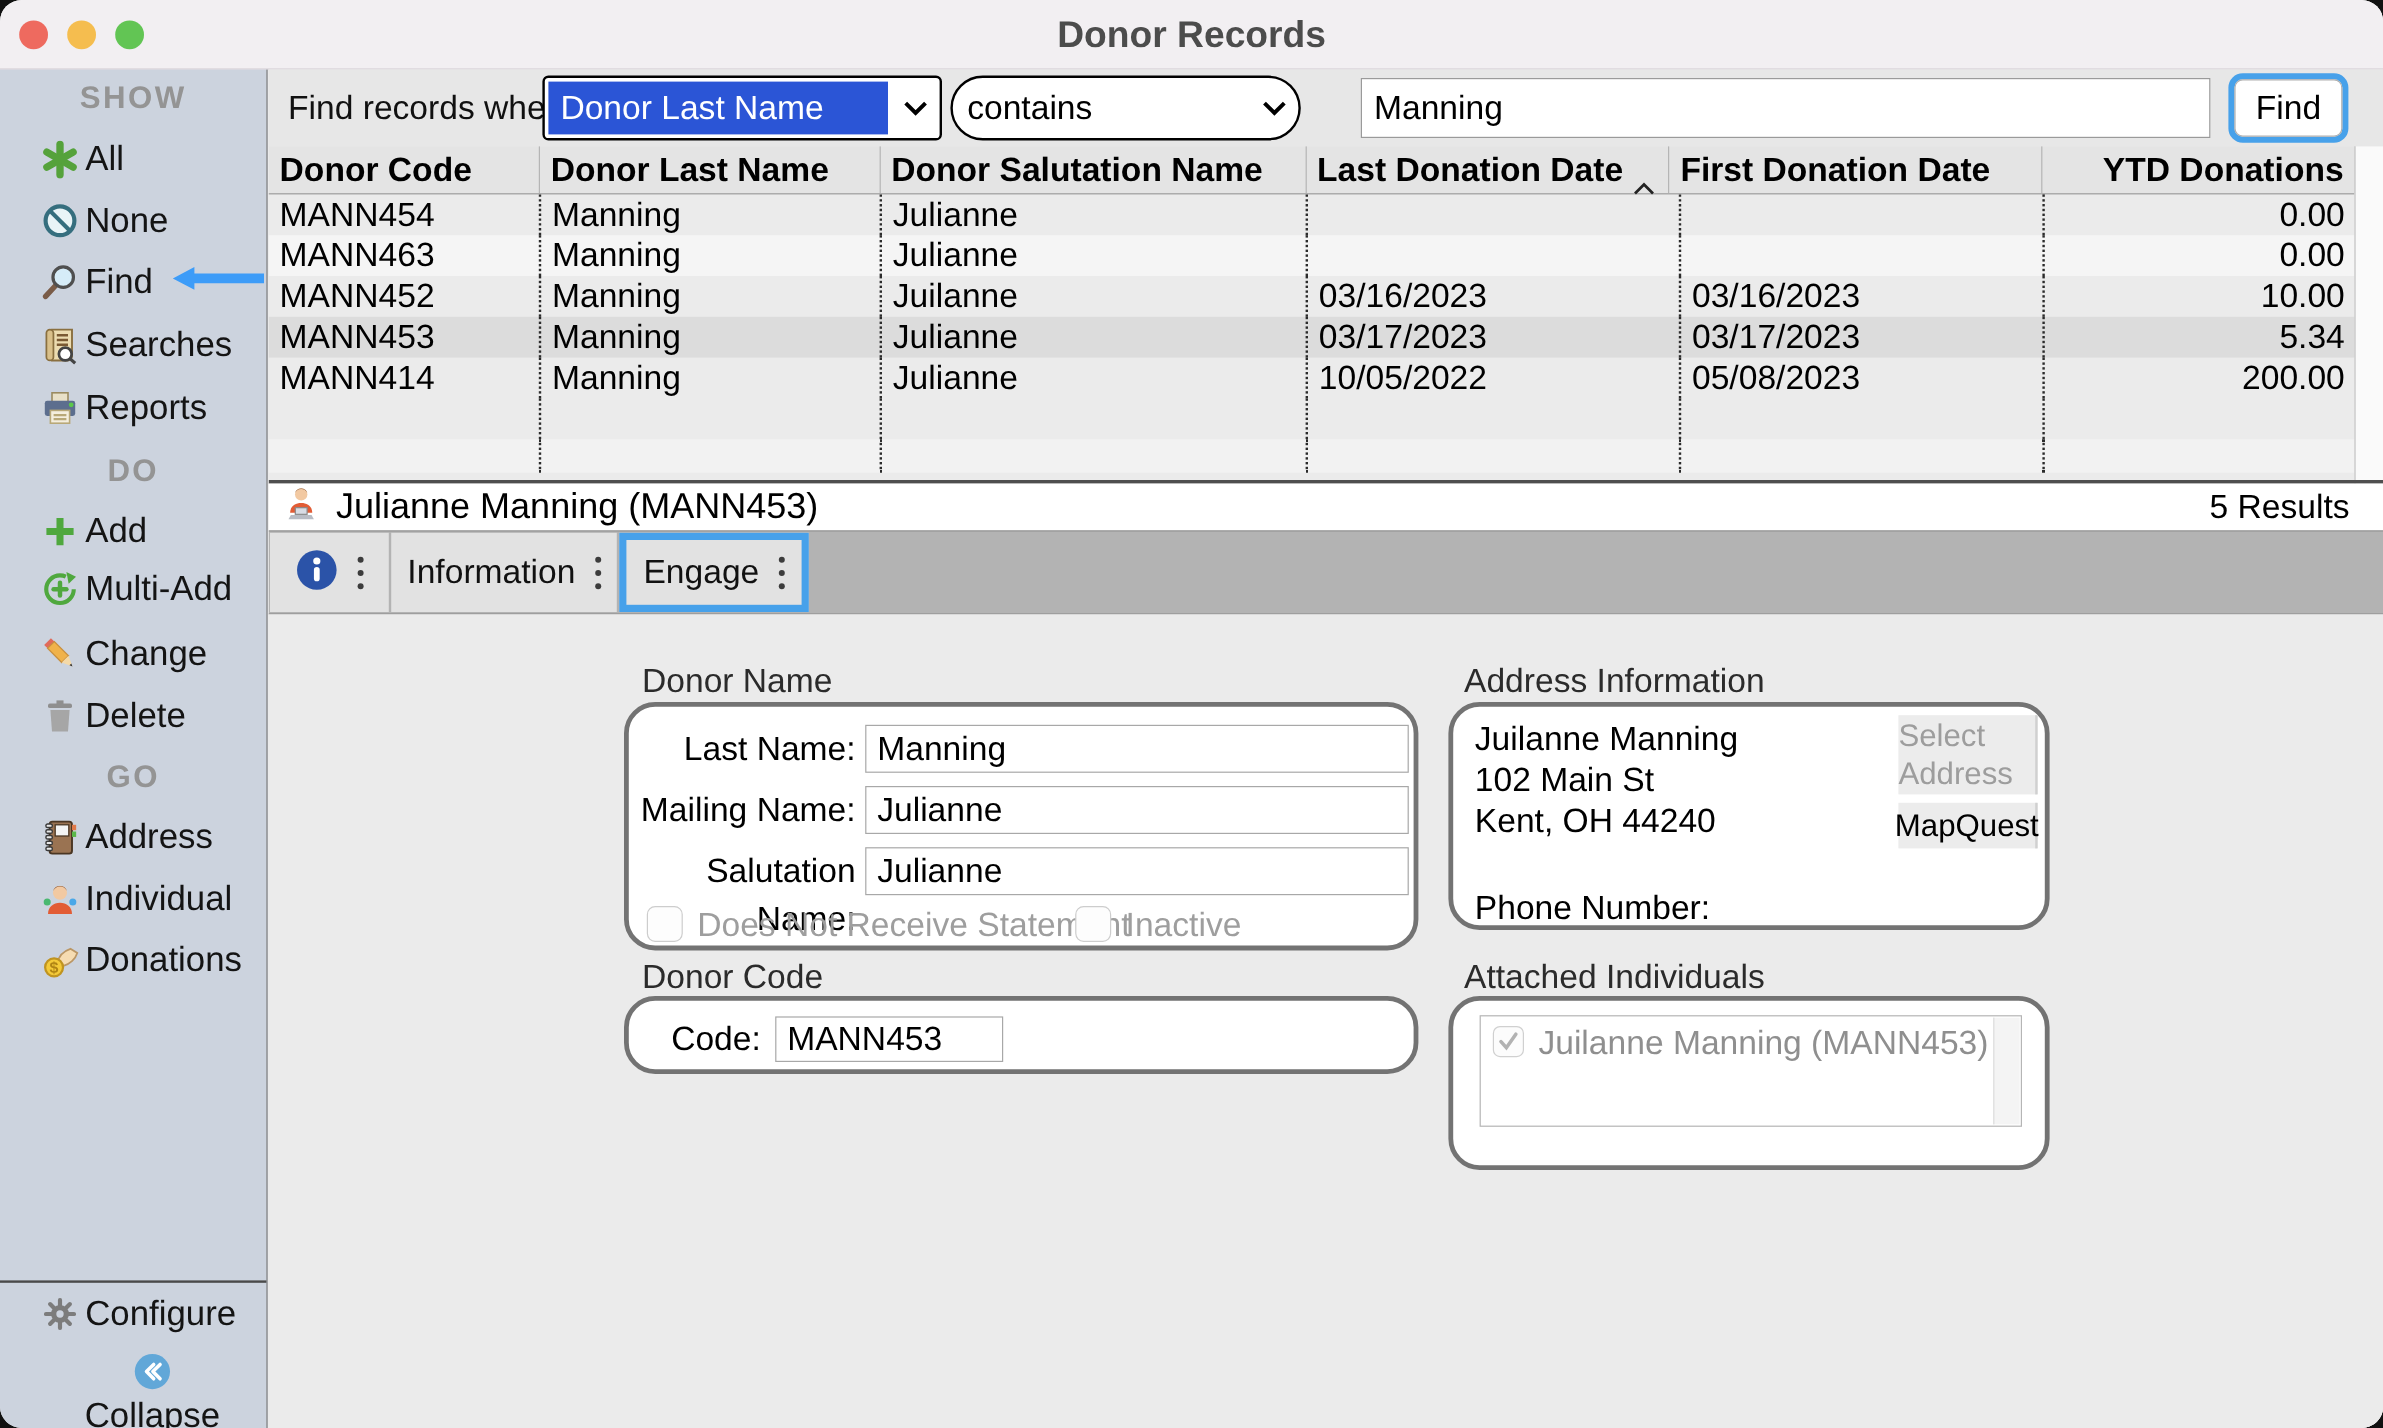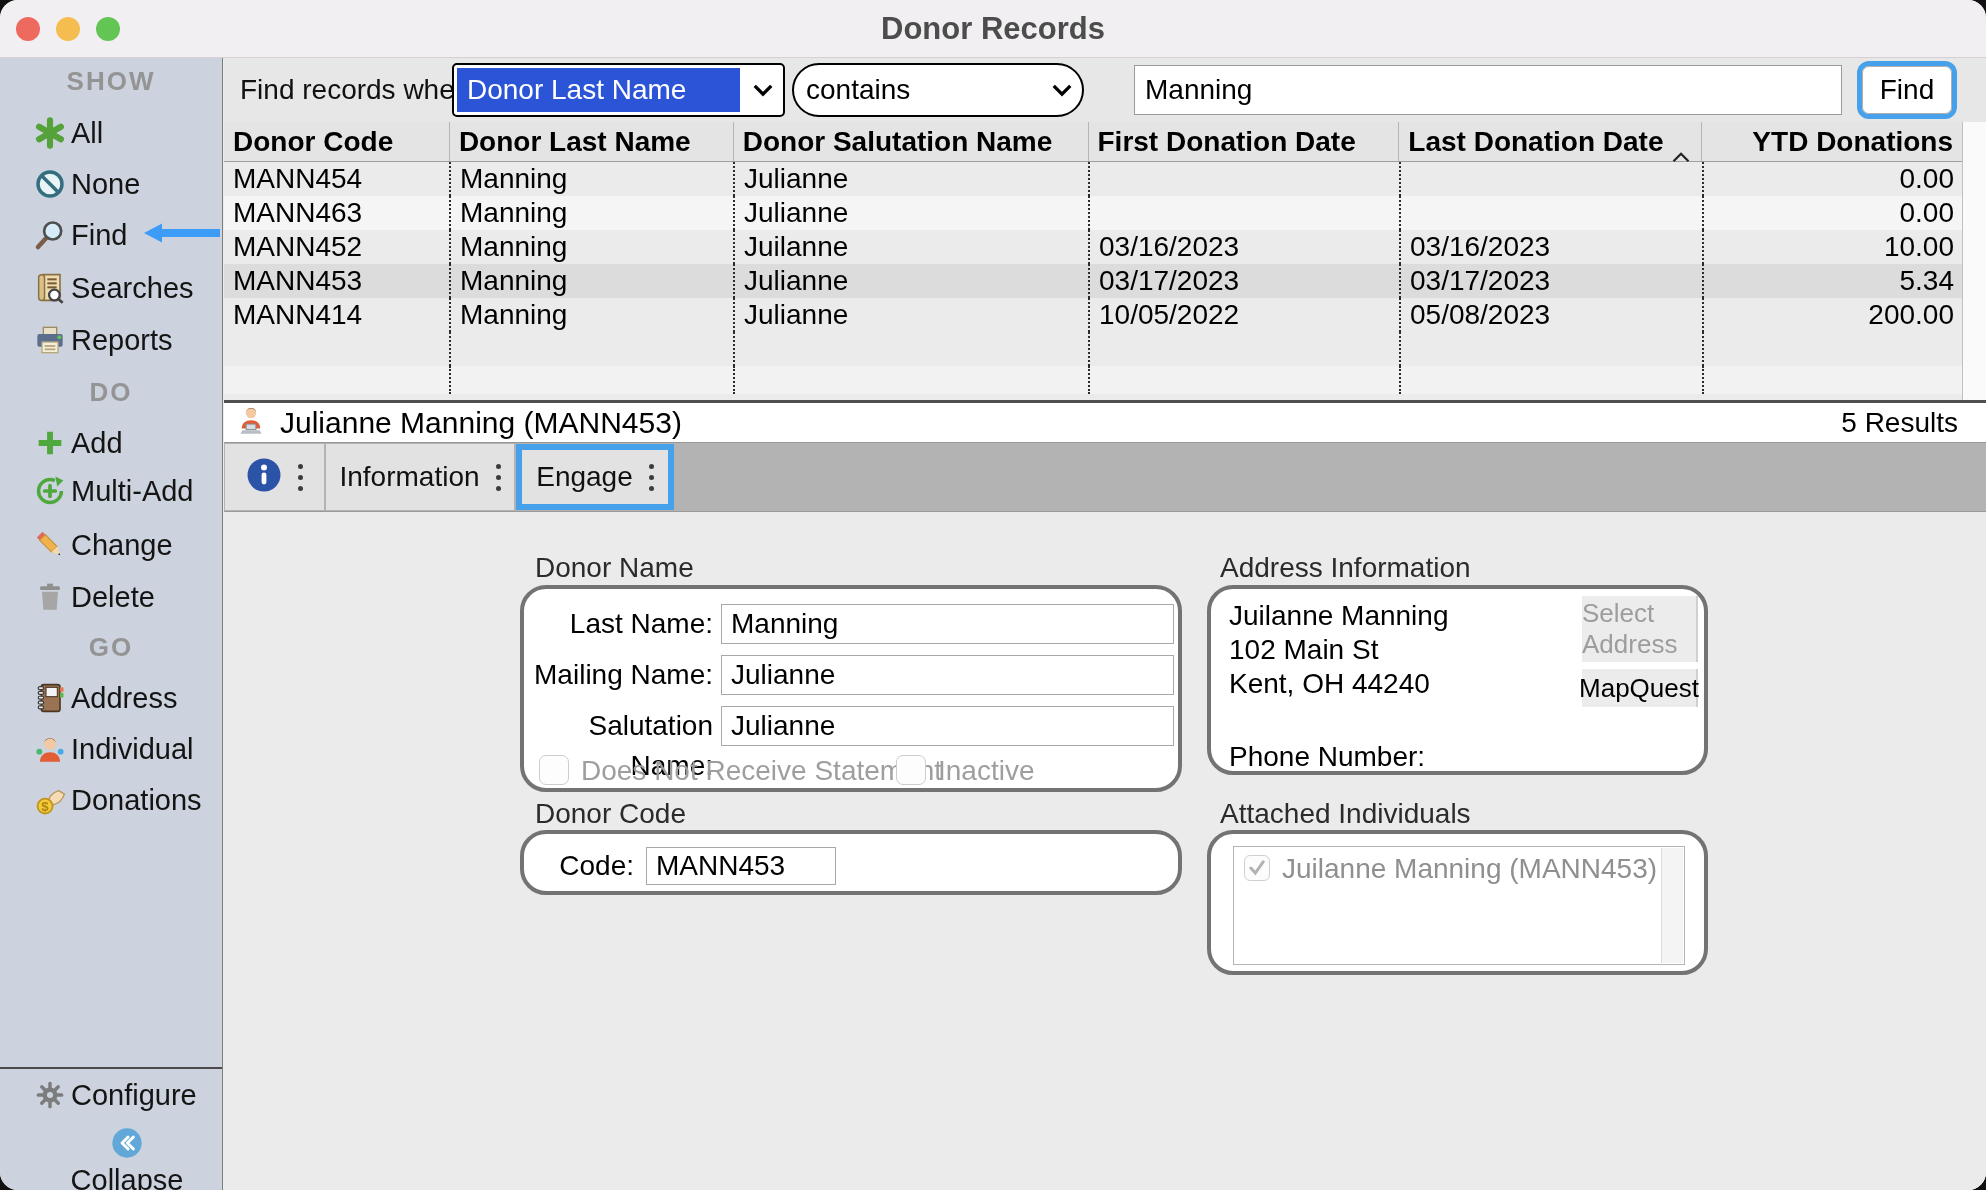--- a/index.html
+++ b/index.html
@@ -119,21 +119,21 @@
                 font-family:"Liberation Sans", sans-serif; background:#fff; }
   .addr-block { position:absolute; left:18px; top:10px; font-size:28px; line-height:34px; color:#000; }
   .btn-select-address { position:absolute; left:371px; top:7px; width:116px; height:66px;
                         background:#ececec; border-right:2px solid #d0d0d0; color:#9d9d9d;
                         font-size:26px; line-height:31px; display:flex;
                         align-items:center; justify-content:center; }
   .btn-mapquest { position:absolute; left:371px; top:80px; width:116px; height:38px;
                   background:#ececec; border-right:2px solid #d0d0d0; color:#000;
                   font-size:26px; display:flex; align-items:center; justify-content:center; }
   .phone-label { position:absolute; left:18px; top:152px; font-size:28px; color:#000; }
-  .listbox { position:absolute; left:22px; top:12px; width:452px; height:119px;
+  .listbox { position:absolute; left:22px; top:12px; width:452px; height:93px;
              border:1px solid #b5b5b5; background:#fff; }
   .lb-check { position:absolute; left:10px; top:8px; width:26px; height:26px;
               border:1.5px solid #d0d0d0; border-radius:6px; background:#fcfcfc;
               display:flex; align-items:center; justify-content:center; }
   .lb-item-label { position:absolute; left:48px; top:6px; font-size:28px; color:#8f8f8f; }
   .lb-scroll { position:absolute; right:1px; top:1px; bottom:1px; width:22px;
                background:#f4f4f4; border-left:1px solid #ddd; }
 </style>
 </head>
 <body>
@@ -375,29 +375,29 @@
 
       <div class="fb-findring">
         <button class="fb-findbtn">Find</button>
       </div>
     </div>
 
     <div class="thead">
       <div class="th c0">Donor Code</div>
       <div class="th c1">Donor Last Name</div>
       <div class="th c2">Donor Salutation Name</div>
-      <div class="th c3">First Donation Date</div>
       <div class="th c4">
         <span>Last Donation Date</span>
         <span class="sort-caret">
           <svg width="20" height="13" viewBox="0 0 16 10">
               <path d="M2 8l6-6 6 6" stroke="#222" stroke-width="1.8" fill="none"></path>
             </svg>
         </span>
       </div>
+      <div class="th c3">First Donation Date</div>
       <div class="th c5" style="padding-right:9px;">YTD Donations</div>
       <div class="th csb"></div>
     </div>
 
     <div class="tbody">
       <div class="tr">
         <div class="td c0">MANN454</div>
           <div class="td c1">Manning</div>
           <div class="td c2">Julianne</div>
           <div class="td c3"></div>

